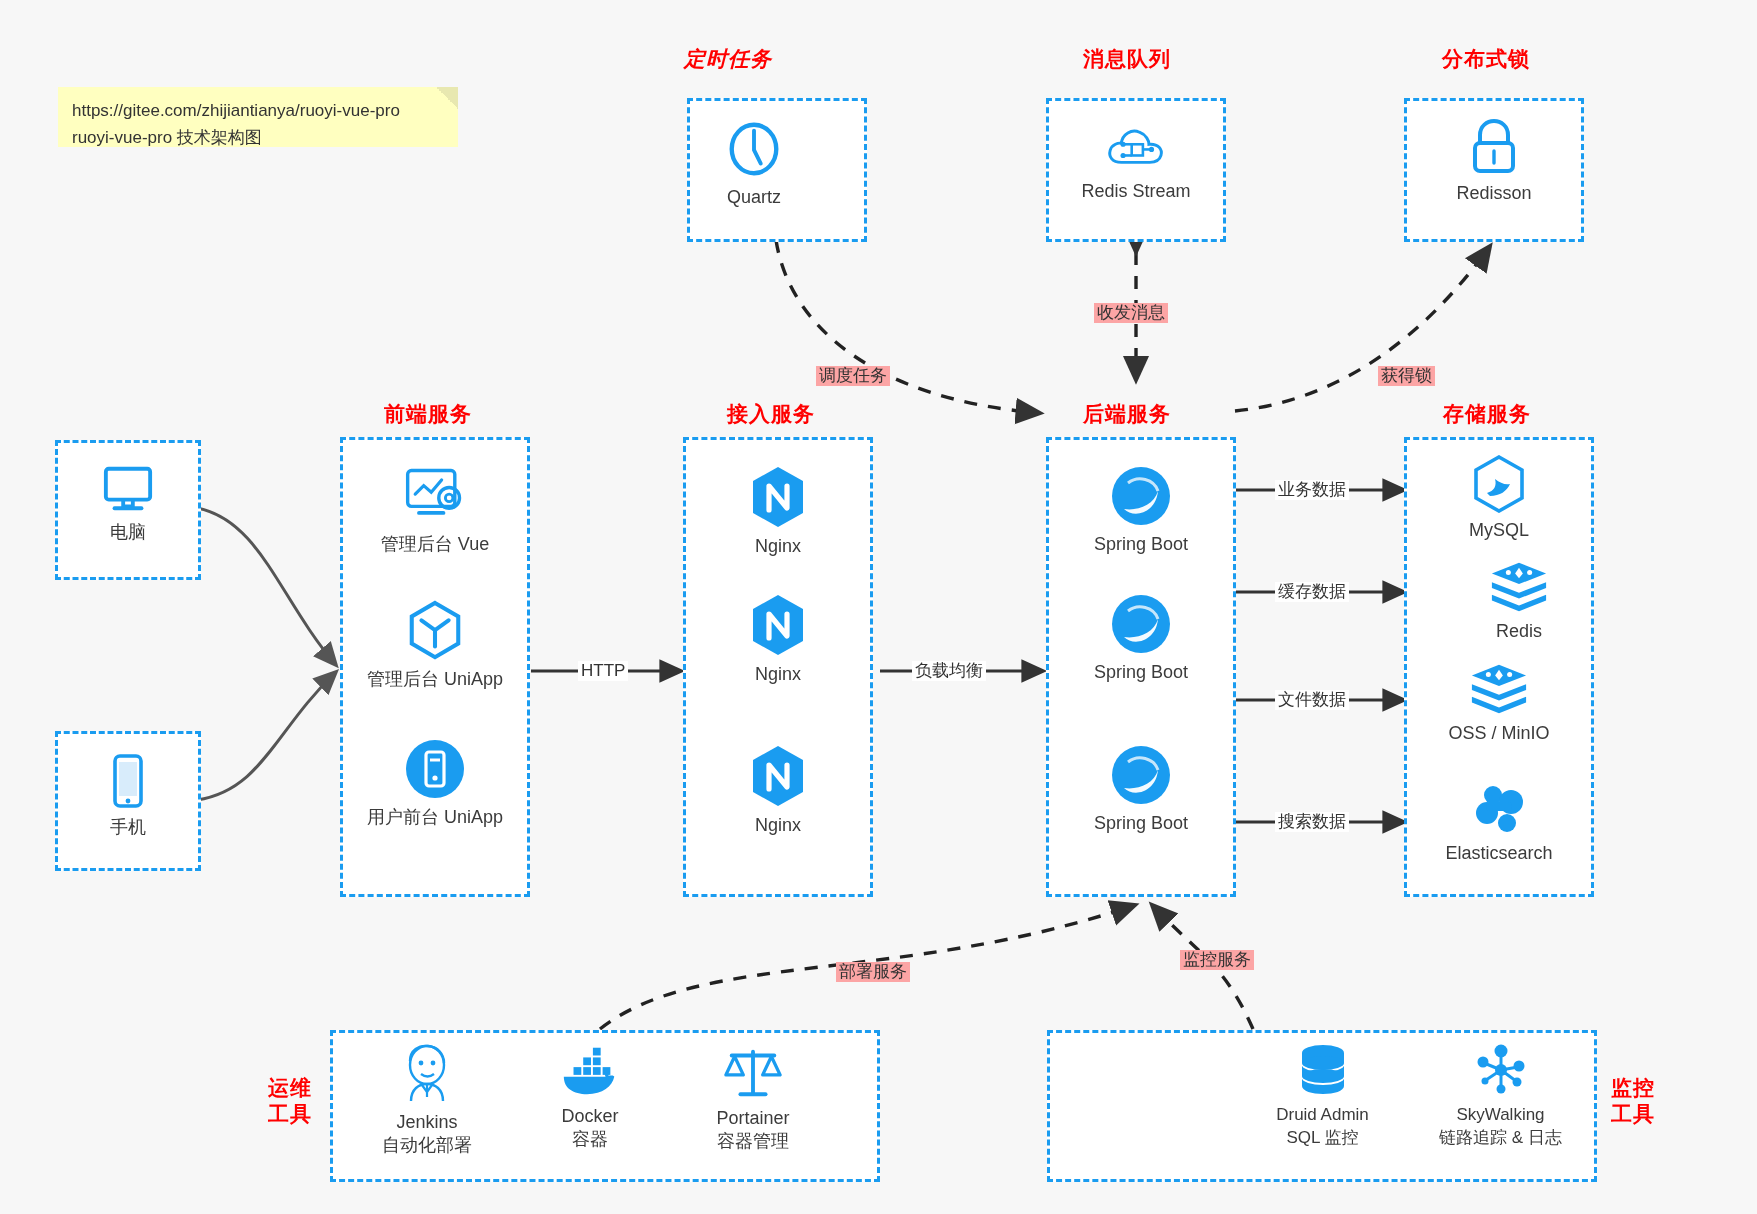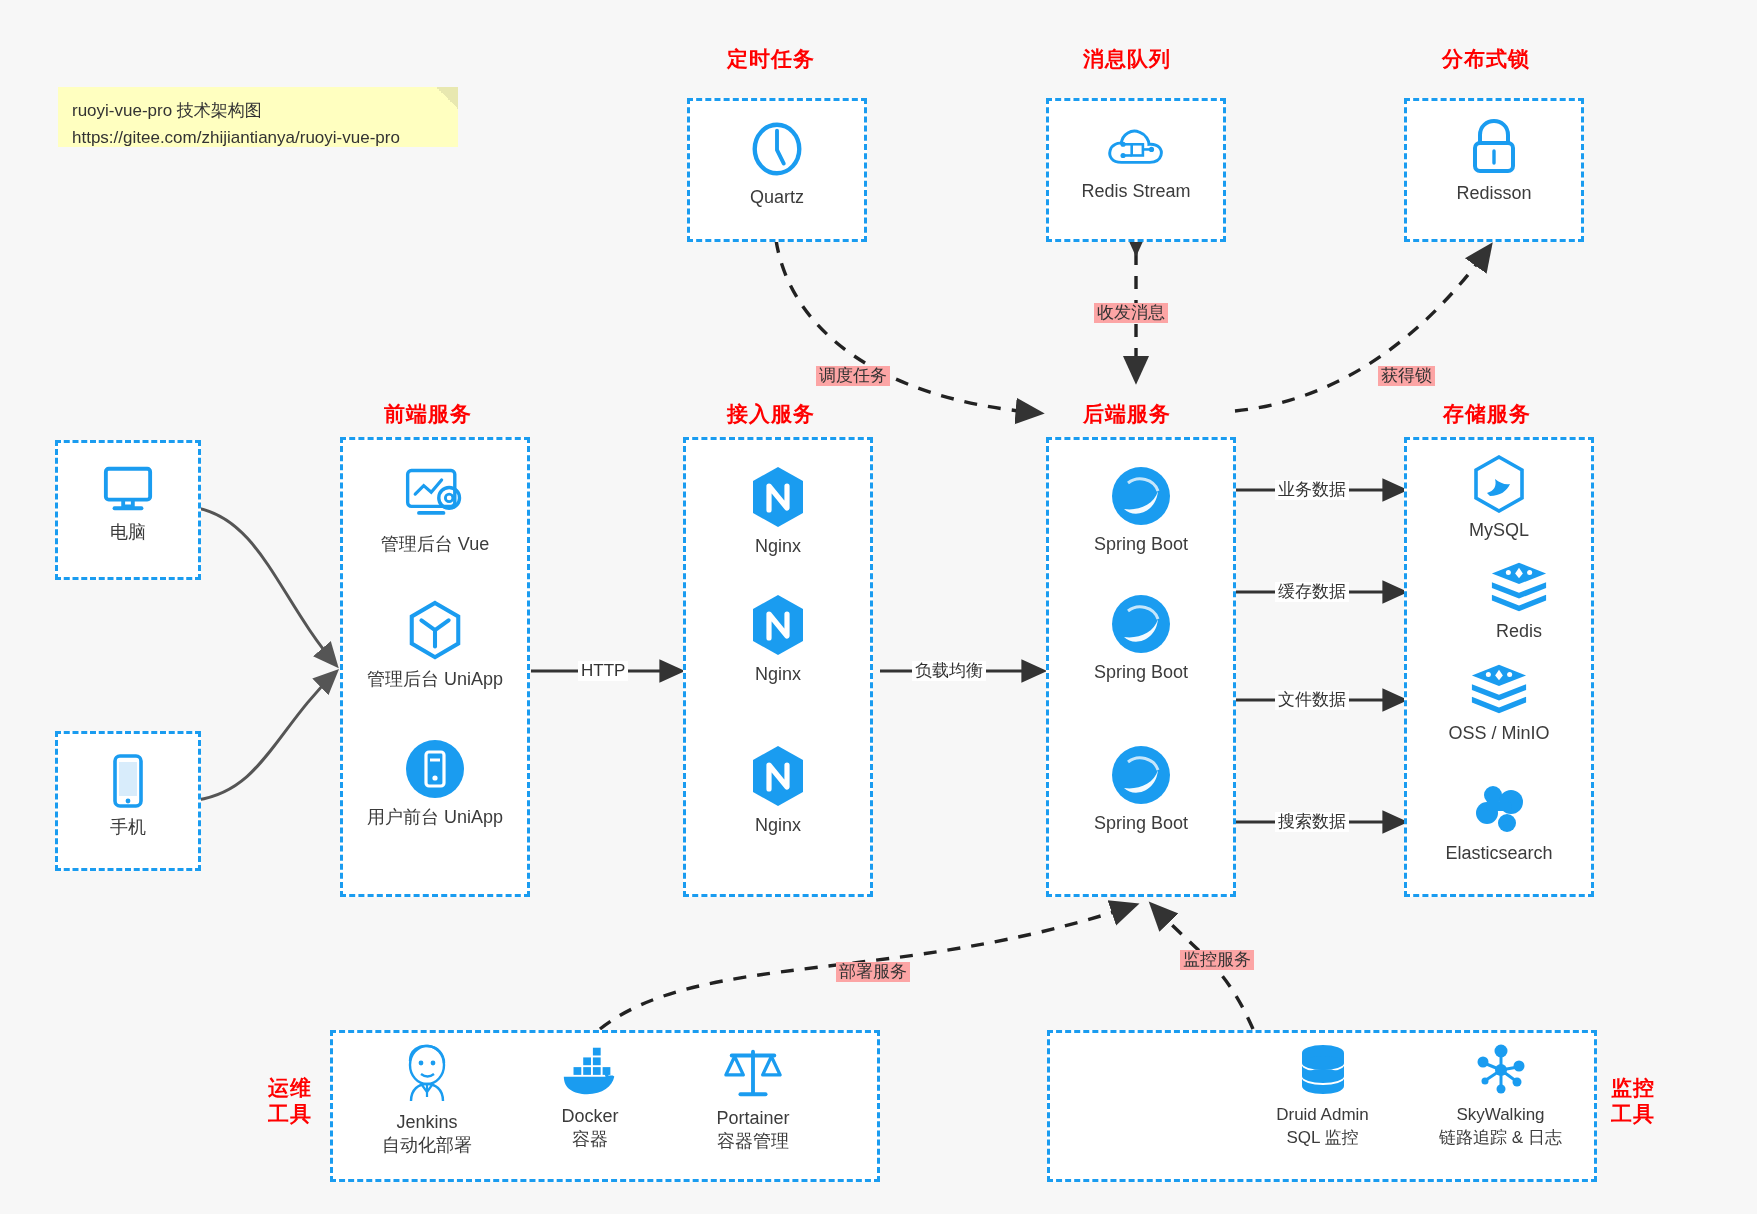--- a/index.html
+++ b/index.html
@@ -86,44 +86,44 @@
 
     <path d="M1235,411 C1345,400 1430,330 1490,246" fill="none" stroke="#222" stroke-width="3.4" stroke-dasharray="13,11" marker-end="url(#arrow)"></path>
 
     <path d="M600,1029 C700,950 900,985 1135,905" fill="none" stroke="#222" stroke-width="3.4" stroke-dasharray="13,11" marker-end="url(#arrow)"></path>
 
     <path d="M1253,1029 C1225,965 1200,955 1152,905" fill="none" stroke="#222" stroke-width="3.4" stroke-dasharray="13,11" marker-end="url(#arrow)"></path>
   </svg>
 
   <div class="note">
     <div class="fold"></div>
+    <div>https://gitee.com/zhijiantianya/ruoyi-vue-pro</div>
     <div>ruoyi-vue-pro 技术架构图</div>
-    <div>https://gitee.com/zhijiantianya/ruoyi-vue-pro</div>
-  </div>
-
-  <div class="grp-title" style="left:727px;top:45px;">定时任务</div>
+  </div>
+
+  <div class="grp-title" style="left:684px;top:45px;font-style:italic;">定时任务</div>
   <div class="grp-title" style="left:1083px;top:45px;">消息队列</div>
   <div class="grp-title" style="left:1442px;top:45px;">分布式锁</div>
 
   <div class="grp-title" style="left:384px;top:400px;">前端服务</div>
   <div class="grp-title" style="left:727px;top:400px;">接入服务</div>
   <div class="grp-title" style="left:1083px;top:400px;">后端服务</div>
   <div class="grp-title" style="left:1443px;top:400px;">存储服务</div>
 
   <div class="grp-title two-line" style="left:262px;top:1075px;width:56px;">
     <div>运维</div>
     <div>工具</div>
   </div>
   <div class="grp-title two-line" style="left:1605px;top:1075px;width:56px;">
     <div>监控</div>
     <div>工具</div>
   </div>
 
   <div class="box" style="left:687px;top:98px;width:180px;height:144px;"></div>
-  <div class="node" style="left:687px;top:118px;width:180px;">
+  <div class="node" style="left:664px;top:118px;width:180px;">
     <div class="ico">
       <svg width="62" height="62" viewBox="0 0 64 64">
         <ellipse cx="32" cy="32" rx="23" ry="25" fill="none" stroke="#1a9cf0" stroke-width="4.5"></ellipse>
         <path d="M32 13 L32 33 L39 47" fill="none" stroke="#1a9cf0" stroke-width="4" stroke-linecap="round"></path>
       </svg>
     </div>
     <div class="cap">Quartz</div>
   </div>
 
   <div class="box" style="left:1046px;top:98px;width:180px;height:144px;"></div>

